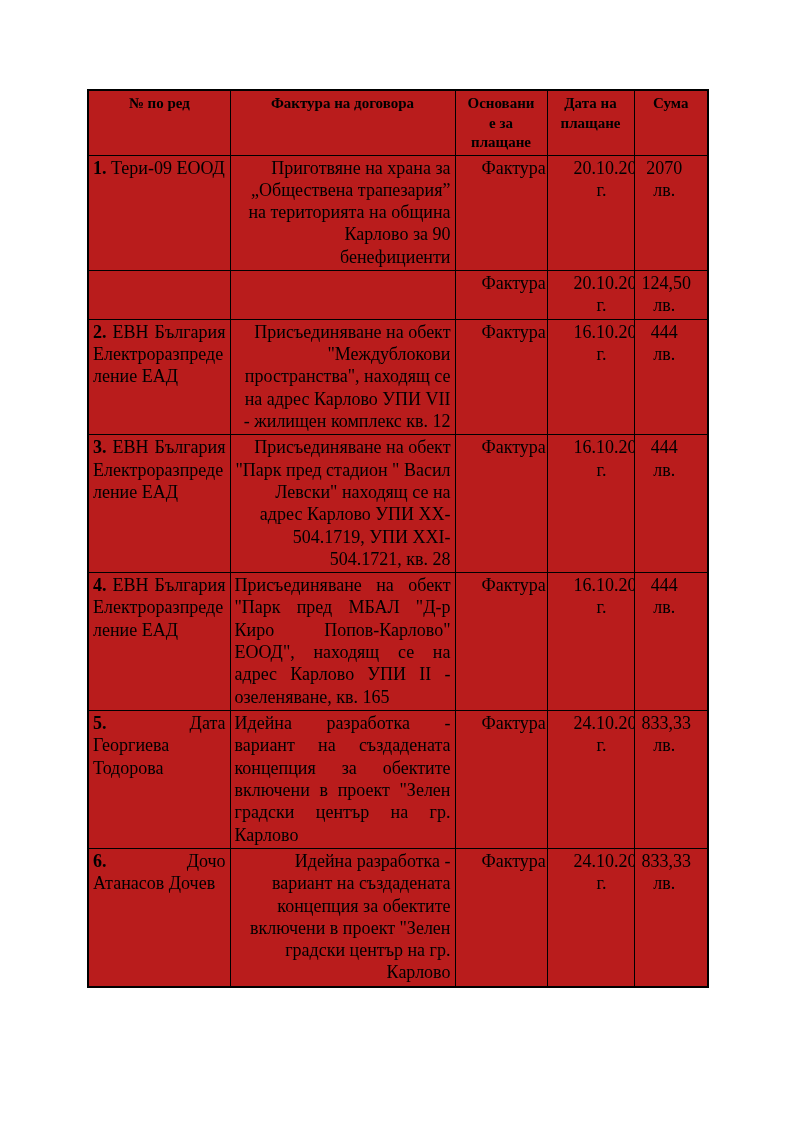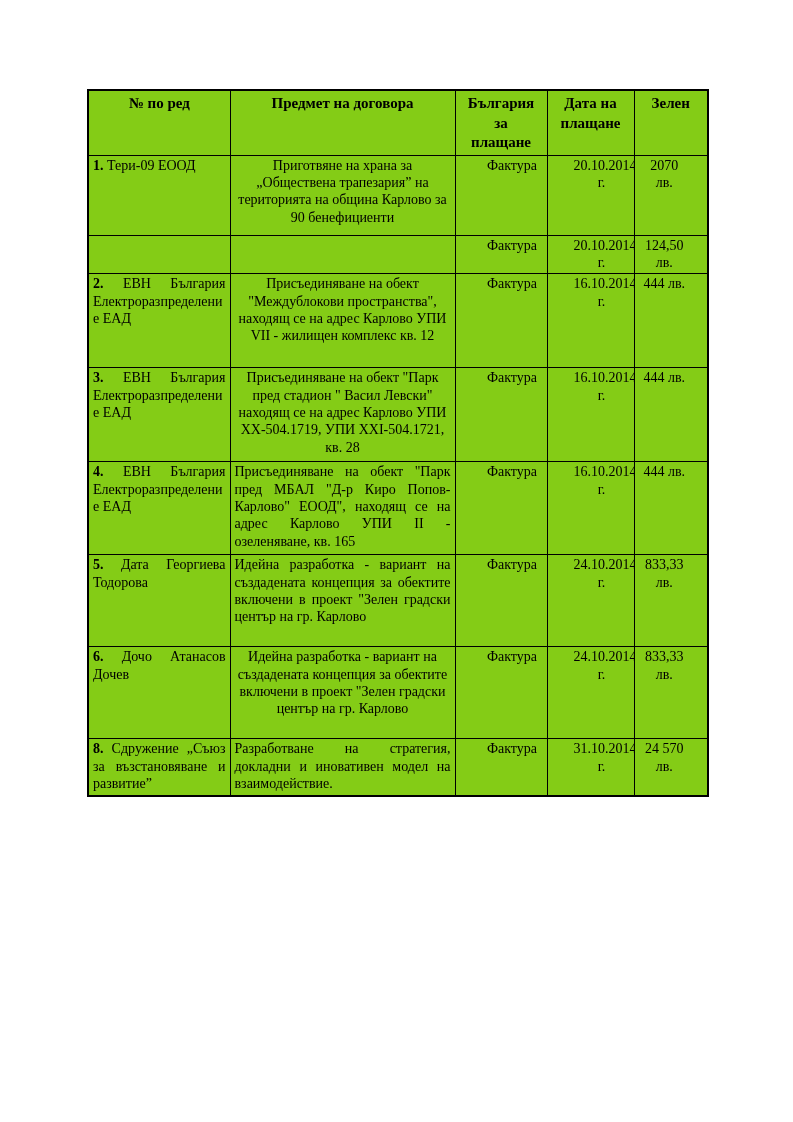--- a/index.html
+++ b/index.html
@@ -17,28 +17,28 @@
   }
   .sheet {
     position: absolute;
     left: 87px;
     top: 89px;
   }
   table.pay-table {
     border-collapse: collapse;
     table-layout: fixed;
     width: 620px;
-    background: #84cc16;
+    background: #b91c1c;
     border: 2px solid #000000;
   }
   .pay-table th, .pay-table td {
     border: 1px solid #000000;
     vertical-align: top;
     padding: 1px 4px 2px;
-    font-size: 14px;
+    font-size: 18px;
     line-height: 1.24;
     overflow: hidden;
   }
   .pay-table th {
     font-weight: bold;
     font-size: 15px;
     line-height: 1.3;
     text-align: center;
     padding-top: 3px;
   }
@@ -53,21 +53,21 @@
   tbody tr:nth-child(8) { height: 57px; }
   tbody tr:nth-child(9) { height: 76px; }
 
   col.c1 { width: 142px; }
   col.c2 { width: 225px; }
   col.c3 { width: 92px;  }
   col.c4 { width: 87px;  }
   col.c5 { width: 74px;  }
 
   .al { text-align: left;    overflow-wrap: break-word; }
-  .ac { text-align: center;  overflow-wrap: break-word; }
+  .ac { text-align: right;  overflow-wrap: break-word; }
   .aj { text-align: justify; overflow-wrap: break-word; }
   td.basis, td.date { text-align: center; padding-left: 26px; }
   td.sum { text-align: center; padding-left: 7px; padding-right: 20px; }
   .num { font-weight: bold; }
   .hdr-basis-inner {
     max-width: 70px;
     margin: 0 auto;
     overflow-wrap: break-word;
   }
 </style>
@@ -79,26 +79,26 @@
     <colgroup>
       <col class="c1">
         <col class="c2">
         <col class="c3">
         <col class="c4">
         <col class="c5">
     </colgroup>
     <thead>
       <tr>
         <th>№ по ред</th>
-        <th>Предмет на договора</th>
+        <th>Фактура на договора</th>
         <th>
-            <div class="hdr-basis-inner">България за плащане</div>
+            <div class="hdr-basis-inner">Основание за плащане</div>
           </th>
         <th>Дата на плащане</th>
-        <th>Зелен</th>
+        <th>Сума</th>
       </tr>
     </thead>
     <tbody>
       <tr>
         <td class="al"><span class="num">1.</span> <span>Тери-09 ЕООД</span></td>
         <td class="ac">Приготвяне на храна за „Обществена трапезария” на територията на община Карлово за 90 бенефициенти</td>
         <td class="basis">Фактура</td>
         <td class="date">20.10.2014 г.</td>
         <td class="sum">2070 лв.</td>
       </tr>
@@ -137,22 +137,15 @@
         <td class="date">24.10.2014 г.</td>
         <td class="sum">833,33 лв.</td>
       </tr>
       <tr>
         <td class="aj"><span class="num">6.</span> <span>Дочо Атанасов Дочев</span></td>
         <td class="ac">Идейна разработка - вариант на създадената концепция за обектите включени в проект "Зелен градски център на гр. Карлово</td>
         <td class="basis">Фактура</td>
         <td class="date">24.10.2014 г.</td>
         <td class="sum">833,33 лв.</td>
       </tr>
-      <tr>
-        <td class="aj"><span class="num">8.</span> <span>Сдружение „Съюз за възстановяване и развитие”</span></td>
-        <td class="aj">Разработване на стратегия, докладни и иновативен модел на взаимодействие.</td>
-        <td class="basis">Фактура</td>
-        <td class="date">31.10.2014 г.</td>
-        <td class="sum">24&nbsp;570 лв.</td>
-      </tr>
     </tbody>
   </table>
 </div>
 
 </body></html>

